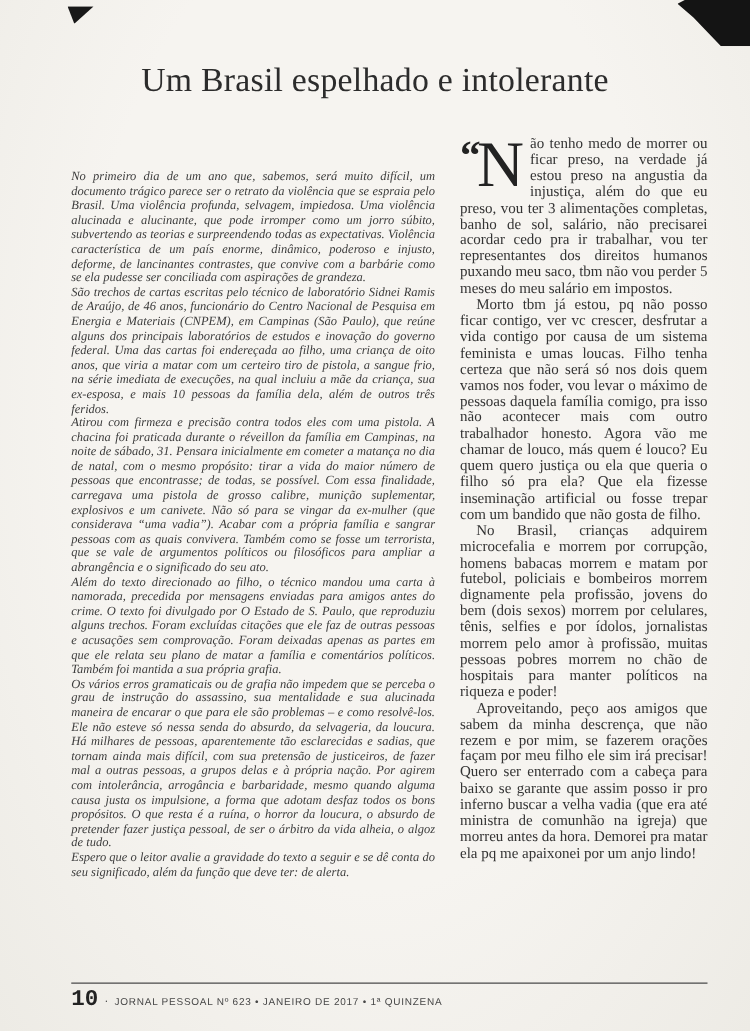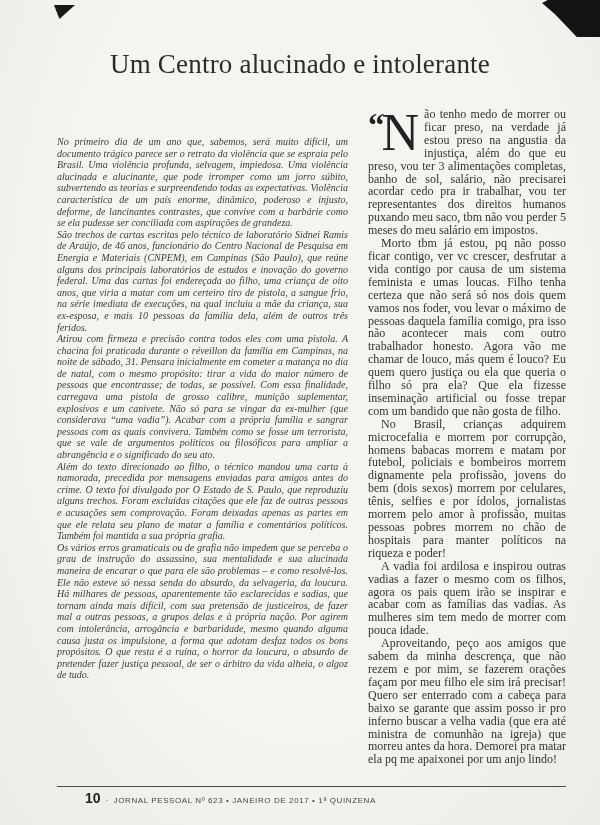--- a/index.html
+++ b/index.html
@@ -20,55 +20,55 @@
   .col-left p{margin:0;}
   .col-right{flex:1;font-size:12px;line-height:12.9px;text-align:justify;color:#333;}
   .col-right p{margin:0;text-indent:13px;}
   .col-right p.q-first{text-indent:0;}
   .dc-wrap{float:left;margin:1px 5px 0 0;white-space:nowrap;}
   .big-quote{font-size:33px;line-height:1;font-weight:bold;vertical-align:14px;
              letter-spacing:-3px;color:#222;}
   .dropcap{font-size:52px;line-height:40px;color:#222;}
   .footer{position:absolute;left:57px;top:786px;width:509px;border-top:1.6px solid #4a4a4a;
           padding-top:3px;display:flex;align-items:baseline;gap:5px;}
-  .footer .pageno{font-weight:bold;font-size:14px;color:#222;
-                  font-family:Liberation Sans, sans-serif;margin-left:28px;}
+  .footer .pageno{font-weight:bold;font-size:18px;color:#222;
+                  font-family:Liberation Mono, monospace;}
   .footer .sep{font-size:9px;color:#444;}
   .footer .journal{font-size:8px;letter-spacing:.6px;color:#474747;
                    font-family:"Liberation Sans",sans-serif;text-align:right;}
 </style>
 </head>
 <body>
 
 <div class="page">
 
   <div class="corner-tl"></div>
   <div class="corner-tr"></div>
 
   <h1 class="title">
-    <span>Um Centro alucinado e intolerante</span><br>
+    <span>Um Brasil espelhado e intolerante</span><br>
   </h1>
 
   <div class="columns">
 
     <div class="col-left">
       <p>No primeiro dia de um ano que, sabemos, será muito difícil, um documento trágico parece ser o retrato da violência que se espraia pelo Brasil. Uma violência profunda, selvagem, impiedosa. Uma violência alucinada e alucinante, que pode irromper como um jorro súbito, subvertendo as teorias e surpreendendo todas as expectativas. Violência característica de um país enorme, dinâmico, poderoso e injusto, deforme, de lancinantes contrastes, que convive com a barbárie como se ela pudesse ser conciliada com aspirações de grandeza.</p>
       <p>São trechos de cartas escritas pelo técnico de laboratório Sidnei Ramis de Araújo, de 46 anos, funcionário do Centro Nacional de Pesquisa em Energia e Materiais (CNPEM), em Campinas (São Paulo), que reúne alguns dos principais laboratórios de estudos e inovação do governo federal. Uma das cartas foi endereçada ao filho, uma criança de oito anos, que viria a matar com um certeiro tiro de pistola, a sangue frio, na série imediata de execuções, na qual incluiu a mãe da criança, sua ex-esposa, e mais 10 pessoas da família dela, além de outros três feridos.</p>
       <p>Atirou com firmeza e precisão contra todos eles com uma pistola. A chacina foi praticada durante o réveillon da família em Campinas, na noite de sábado, 31. Pensara inicialmente em cometer a matança no dia de natal, com o mesmo propósito: tirar a vida do maior número de pessoas que encontrasse; de todas, se possível. Com essa finalidade, carregava uma pistola de grosso calibre, munição suplementar, explosivos e um canivete. Não só para se vingar da ex-mulher (que considerava “uma vadia”). Acabar com a própria família e sangrar pessoas com as quais convivera. Também como se fosse um terrorista, que se vale de argumentos políticos ou filosóficos para ampliar a abrangência e o significado do seu ato.</p>
       <p>Além do texto direcionado ao filho, o técnico mandou uma carta à namorada, precedida por mensagens enviadas para amigos antes do crime. O texto foi divulgado por O Estado de S. Paulo, que reproduziu alguns trechos. Foram excluídas citações que ele faz de outras pessoas e acusações sem comprovação. Foram deixadas apenas as partes em que ele relata seu plano de matar a família e comentários políticos. Também foi mantida a sua própria grafia.</p>
       <p>Os vários erros gramaticais ou de grafia não impedem que se perceba o grau de instrução do assassino, sua mentalidade e sua alucinada maneira de encarar o que para ele são problemas – e como resolvê-los. Ele não esteve só nessa senda do absurdo, da selvageria, da loucura. Há milhares de pessoas, aparentemente tão esclarecidas e sadias, que tornam ainda mais difícil, com sua pretensão de justiceiros, de fazer mal a outras pessoas, a grupos delas e à própria nação. Por agirem com intolerância, arrogância e barbaridade, mesmo quando alguma causa justa os impulsione, a forma que adotam desfaz todos os bons propósitos. O que resta é a ruína, o horror da loucura, o absurdo de pretender fazer justiça pessoal, de ser o árbitro da vida alheia, o algoz de tudo.</p>
+      <p>Espero que o leitor avalie a gravidade do texto a seguir e se dê conta do seu significado, além da função que deve ter: de alerta.</p>
     </div>
 
     <div class="col-right">
       <p class="q-first">
         <span class="dc-wrap"><span class="big-quote">“</span><span class="dropcap">N</span></span><span>ão tenho medo de morrer ou ficar preso, na verdade já estou preso na angustia da injustiça, além do que eu preso, vou ter 3 alimentações completas, banho de sol, salário, não precisarei acordar cedo pra ir trabalhar, vou ter representantes dos direitos humanos puxando meu saco, tbm não vou perder 5 meses do meu salário em impostos.</span>
       </p>
       <p>Morto tbm já estou, pq não posso ficar contigo, ver vc crescer, desfrutar a vida contigo por causa de um sistema feminista e umas loucas. Filho tenha certeza que não será só nos dois quem vamos nos foder, vou levar o máximo de pessoas daquela família comigo, pra isso não acontecer mais com outro trabalhador honesto. Agora vão me chamar de louco, más quem é louco? Eu quem quero justiça ou ela que queria o filho só pra ela? Que ela fizesse inseminação artificial ou fosse trepar com um bandido que não gosta de filho.</p>
       <p>No Brasil, crianças adquirem microcefalia e morrem por corrupção, homens babacas morrem e matam por futebol, policiais e bombeiros morrem dignamente pela profissão, jovens do bem (dois sexos) morrem por celulares, tênis, selfies e por ídolos, jornalistas morrem pelo amor à profissão, muitas pessoas pobres morrem no chão de hospitais para manter políticos na riqueza e poder!</p>
-      <p>A vadia foi ardilosa e inspirou outras vadias a fazer o mesmo com os filhos, agora os pais quem irão se inspirar e acabar com as famílias das vadias. As mulheres sim tem medo de morrer com pouca idade.</p>
       <p>Aproveitando, peço aos amigos que sabem da minha descrença, que não rezem e por mim, se fazerem orações façam por meu filho ele sim irá precisar! Quero ser enterrado com a cabeça para baixo se garante que assim posso ir pro inferno buscar a velha vadia (que era até ministra de comunhão na igreja) que morreu antes da hora. Demorei pra matar ela pq me apaixonei por um anjo lindo!</p>
     </div>
 
   </div>
 
   <div class="footer">
     <span class="pageno">10</span>
     <span class="sep">·</span>
     <span class="journal">JORNAL PESSOAL Nº 623 • JANEIRO DE 2017 • 1ª QUINZENA</span>
   </div>

